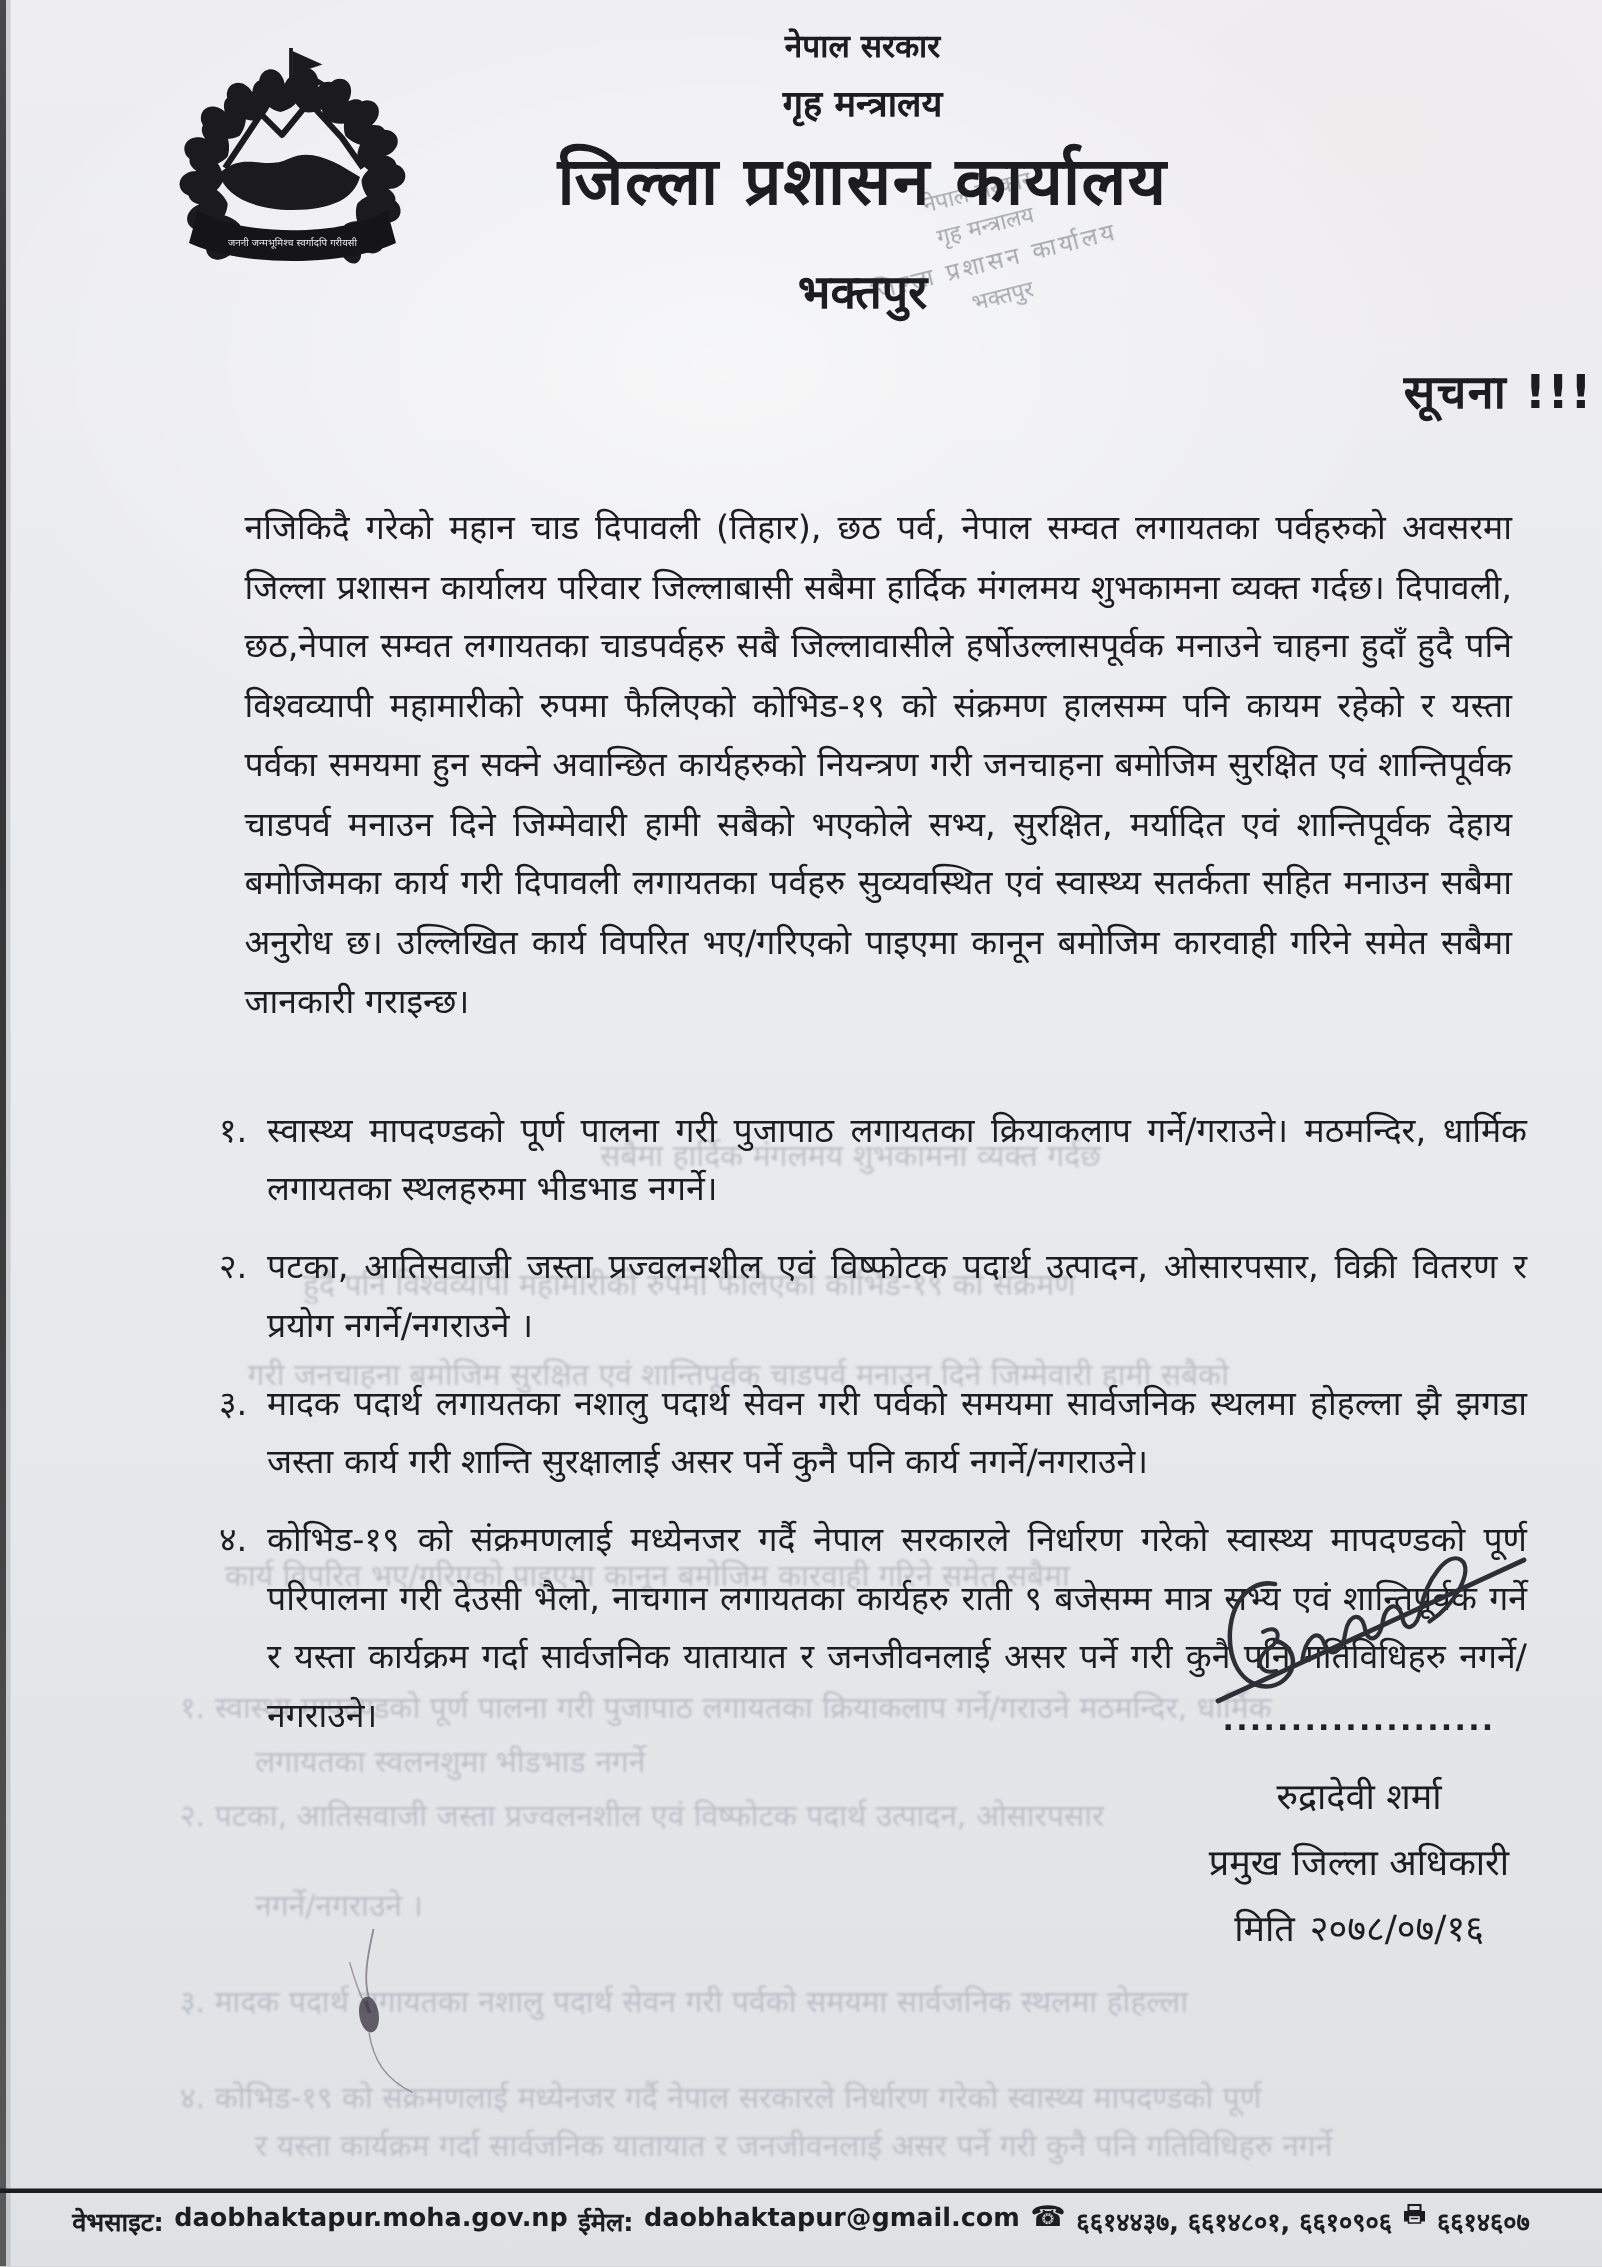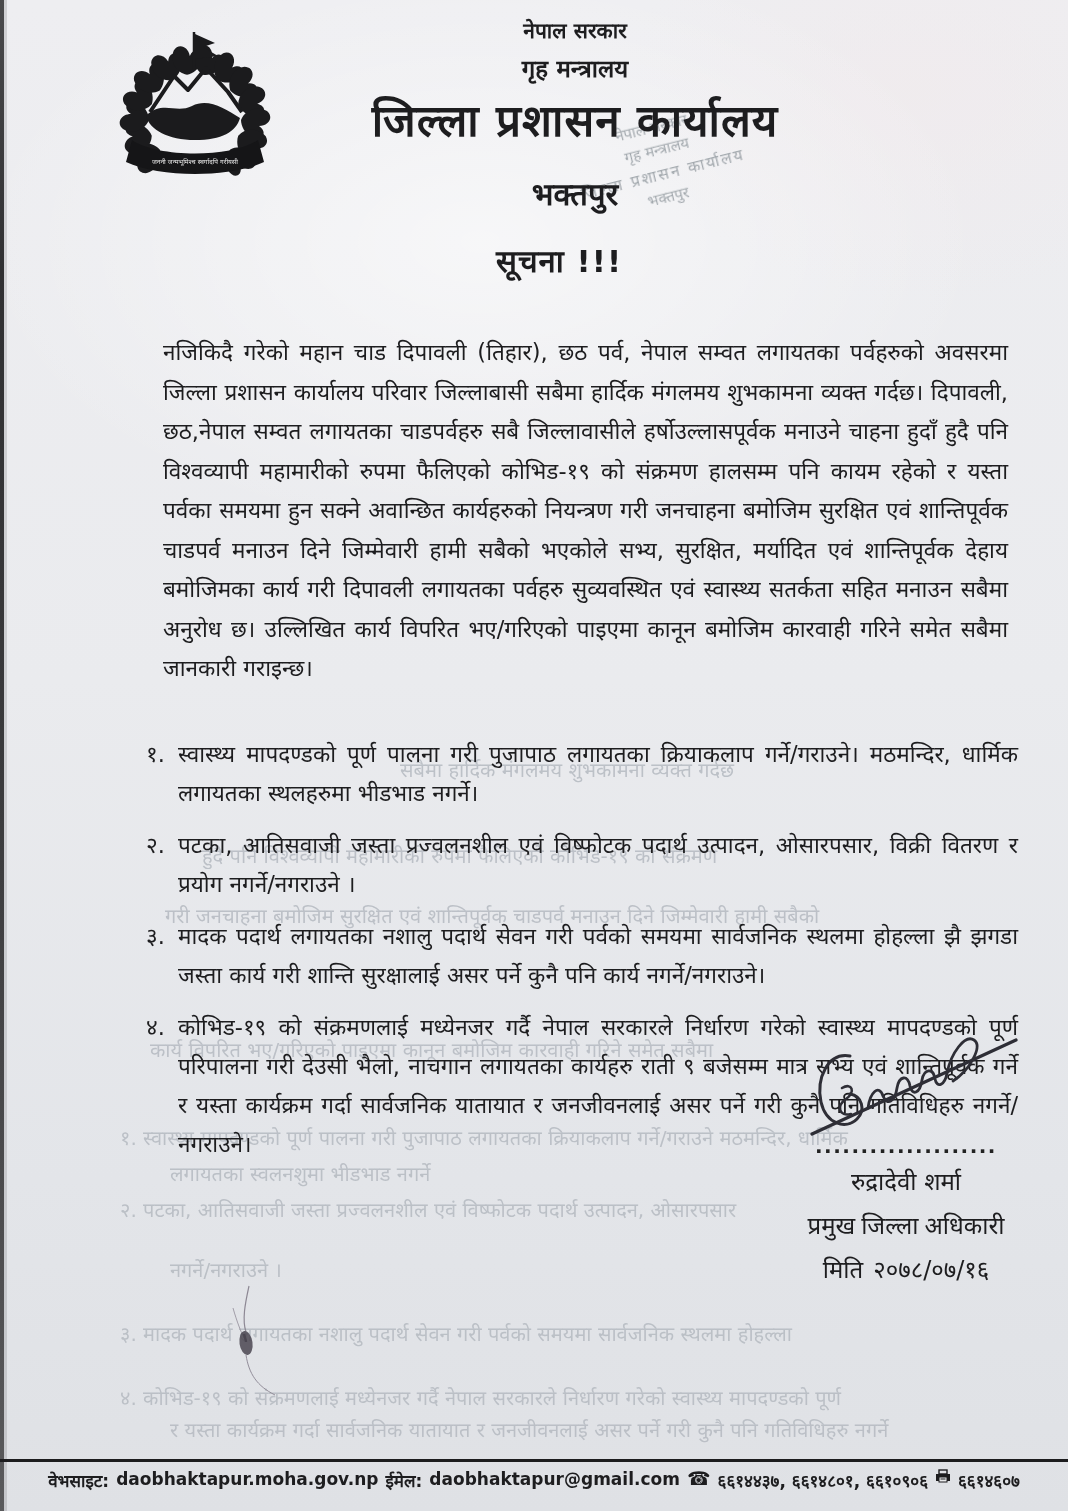--- a/index.html
+++ b/index.html
@@ -27,21 +27,21 @@
   .stamp{
     position:absolute;left:505px;top:116px;width:310px;text-align:center;
     transform:rotate(-14deg);color:rgba(148,155,161,.85);filter:blur(.5px);
     line-height:1.55;pointer-events:none;
   }
   .stamp .s1{font-size:15px;}
   .stamp .s2{font-size:15px;}
   .stamp .s3{font-size:16px;letter-spacing:2px;}
   .stamp .s4{font-size:15px;}
 
-  .notice-title{position:absolute;left:84px;top:239px;width:950px;text-align:center;
+  .notice-title{position:absolute;left:112px;top:239px;width:950px;text-align:right;
     font-size:31px;font-weight:700;letter-spacing:1px;}
 
   .body-par{
     position:absolute;left:163px;top:333px;width:845px;
     font-size:22.5px;line-height:39.5px;text-align:justify;
   }
 
   .list{position:absolute;left:146px;top:735px;width:872px;}
   .item{display:flex;margin-bottom:13px;}
   .item .num{flex:0 0 32px;font-size:22.5px;line-height:39px;}
@@ -59,22 +59,22 @@
   .b7{left:120px;top:1196px;width:900px;}
   .b8{left:170px;top:1256px;width:220px;}
   .b9{left:120px;top:1320px;width:910px;}
   .b10{left:170px;top:1352px;width:800px;}
   .b11{left:120px;top:1384px;width:930px;}
   .b12{left:170px;top:1416px;width:900px;}
 
   .sig-block{position:absolute;left:772px;top:1026px;width:268px;text-align:center;}
   .sig-svg{display:block;margin:0 auto;}
   .dotted{font-size:20px;font-weight:700;letter-spacing:1.5px;margin-top:-4px;color:#222;}
-  .sig-name{font-size:24px;margin-top:6px;}
-  .sig-title{font-size:24px;margin-top:11px;font-family:Liberation Serif, serif;}
+  .sig-name{font-size:24px;margin-top:22px;}
+  .sig-title{font-size:24px;margin-top:11px;}
   .sig-date{font-size:24px;margin-top:11px;}
   .sig-date .dl{margin-right:10px;}
 
   .blot{position:absolute;left:195px;top:1282px;}
 
   .footer-rule{position:absolute;left:0;top:1459px;width:1068px;height:3px;background:#1c1c1e;}
   .footer{position:absolute;left:0;top:1469px;width:1068px;display:flex;justify-content:center;
     align-items:flex-start;gap:7px;font-size:17px;font-weight:600;}
   .phone-glyph{font-size:19px;line-height:1;}
   .fax-svg{display:inline-block;vertical-align:-2px;}

